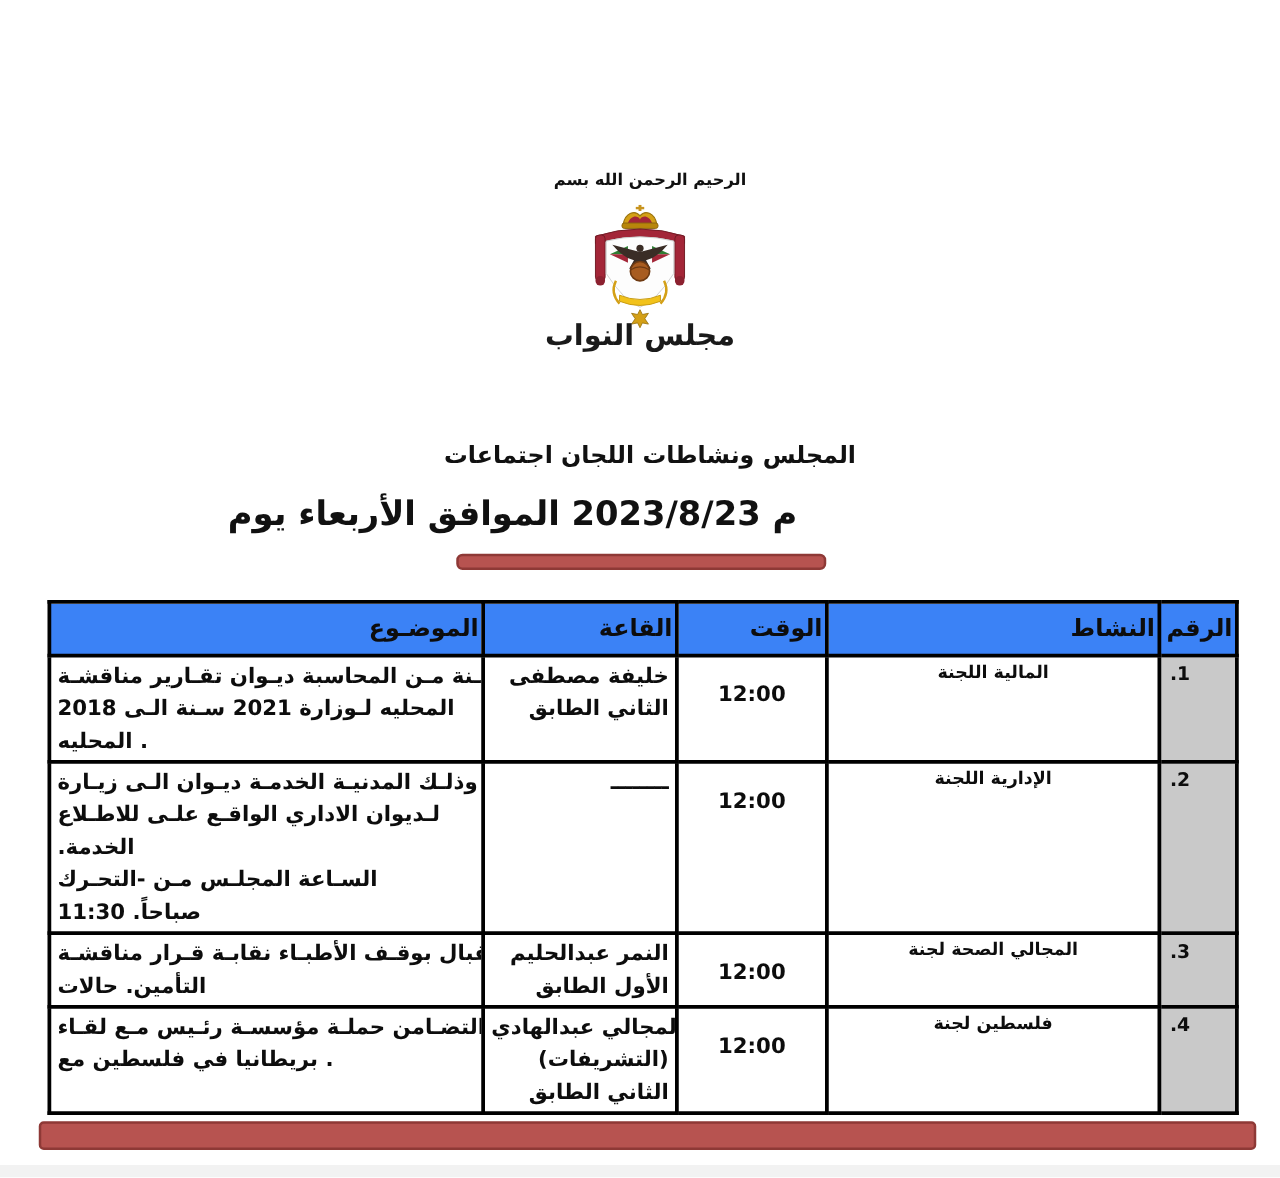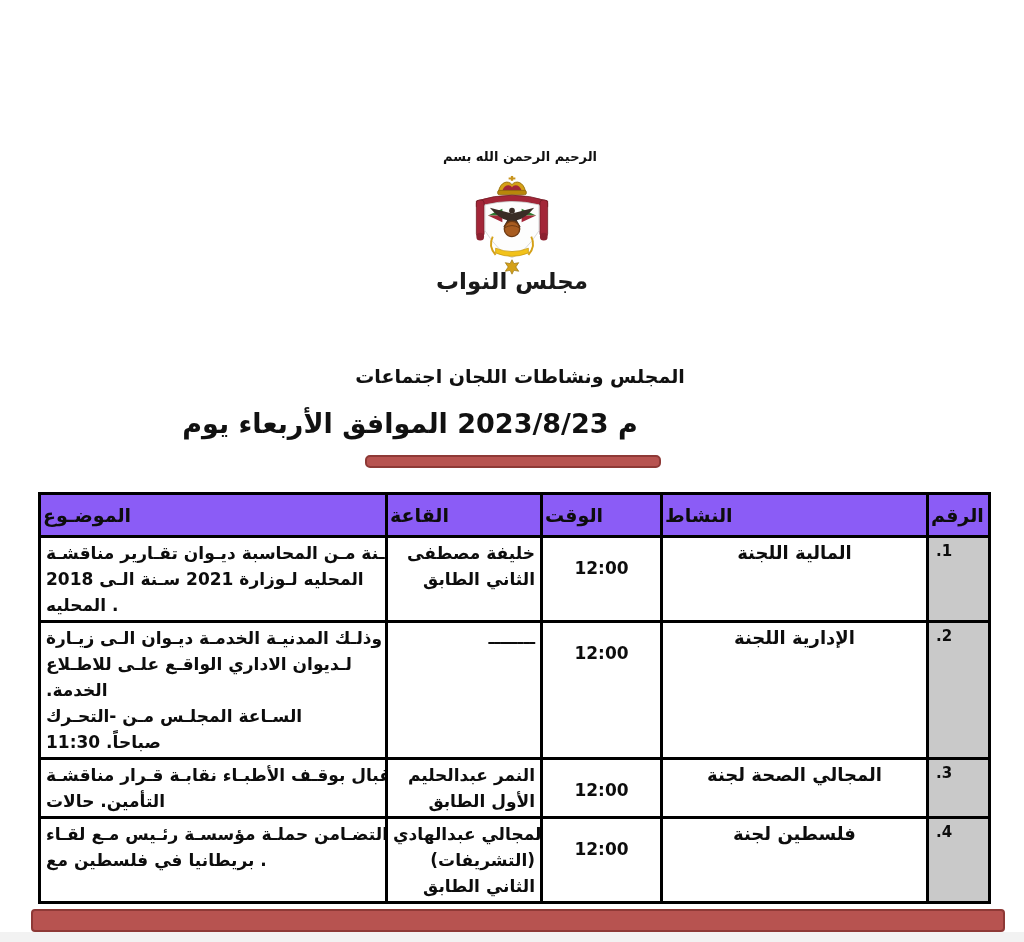--- a/index.html
+++ b/index.html
@@ -1,20 +1,20 @@
 <!DOCTYPE html>
 <html><head>
 <meta charset="utf-8">
 <style>
   html,body{margin:0;padding:0;}
   body{
     width:1024px;height:942px;position:relative;background:#ffffff;
     font-family:"DejaVu Sans",sans-serif;overflow:hidden;
   }
-  .page{position:absolute;inset:0;background:#ffffff;margin-top:12px;}
+  .page{position:absolute;inset:0;background:#ffffff;}
 
   
   .mirror div{direction:ltr;unicode-bidi:plaintext;white-space:nowrap;}
   .mirror span[dir="auto"]{unicode-bidi:isolate;}
 
   .bismillah{
     position:absolute;top:137px;left:8px;width:1024px;text-align:center;
     font-size:13px;font-weight:bold;color:#111;
   }
   .crest{position:absolute;top:163px;left:462px;width:100px;height:104px;}
@@ -35,30 +35,30 @@
     background:#b75350;border:2px solid #8e3936;border-radius:5px;
   }
 
   .table-wrap{position:absolute;top:480px;left:38px;}
   table.schedule{border-collapse:collapse;width:950px;table-layout:fixed;}
   .schedule th,.schedule td{
     border:3px solid #000;font-weight:bold;color:#0d0d0d;
     vertical-align:top;padding:2px 5px;overflow:hidden;
   }
   .schedule thead th{
-    background:#8b5cf6;font-size:19px;text-align:left;
+    background:#3b82f6;font-size:19px;text-align:right;
     height:36px;vertical-align:middle;padding:2px;
   }
   col.c-subject{width:347px;} col.c-hall{width:155px;} col.c-time{width:120px;}
   col.c-activity{width:266px;} col.c-number{width:62px;}
   td.cell-number{background:#c9c9c9;font-size:15px;text-align:left;padding-left:7px;padding-top:4px;}
   td.cell-subject{font-size:17px;line-height:26px;text-align:left;}
   td.cell-hall{font-size:17px;line-height:26px;text-align:right;}
   td.cell-time{font-size:17px;text-align:center;padding-top:20px;}
-  td.cell-activity{font-size:18px;text-align:center;padding-top:4px;}
+  td.cell-activity{font-size:14px;text-align:center;padding-top:4px;}
   tr.r1{height:78px;} tr.r2{height:126px;} tr.r3{height:59px;} tr.r4{height:78px;}
 
   .bottom-bar{
     position:absolute;top:897px;left:31px;width:970px;height:19px;
     background:#b75350;border:2px solid #8e3936;border-radius:4px;
   }
   .bottom-shade{position:absolute;left:0;bottom:0;width:1024px;height:10px;background:#f2f2f2;}
 </style>
 </head>
 <body>

